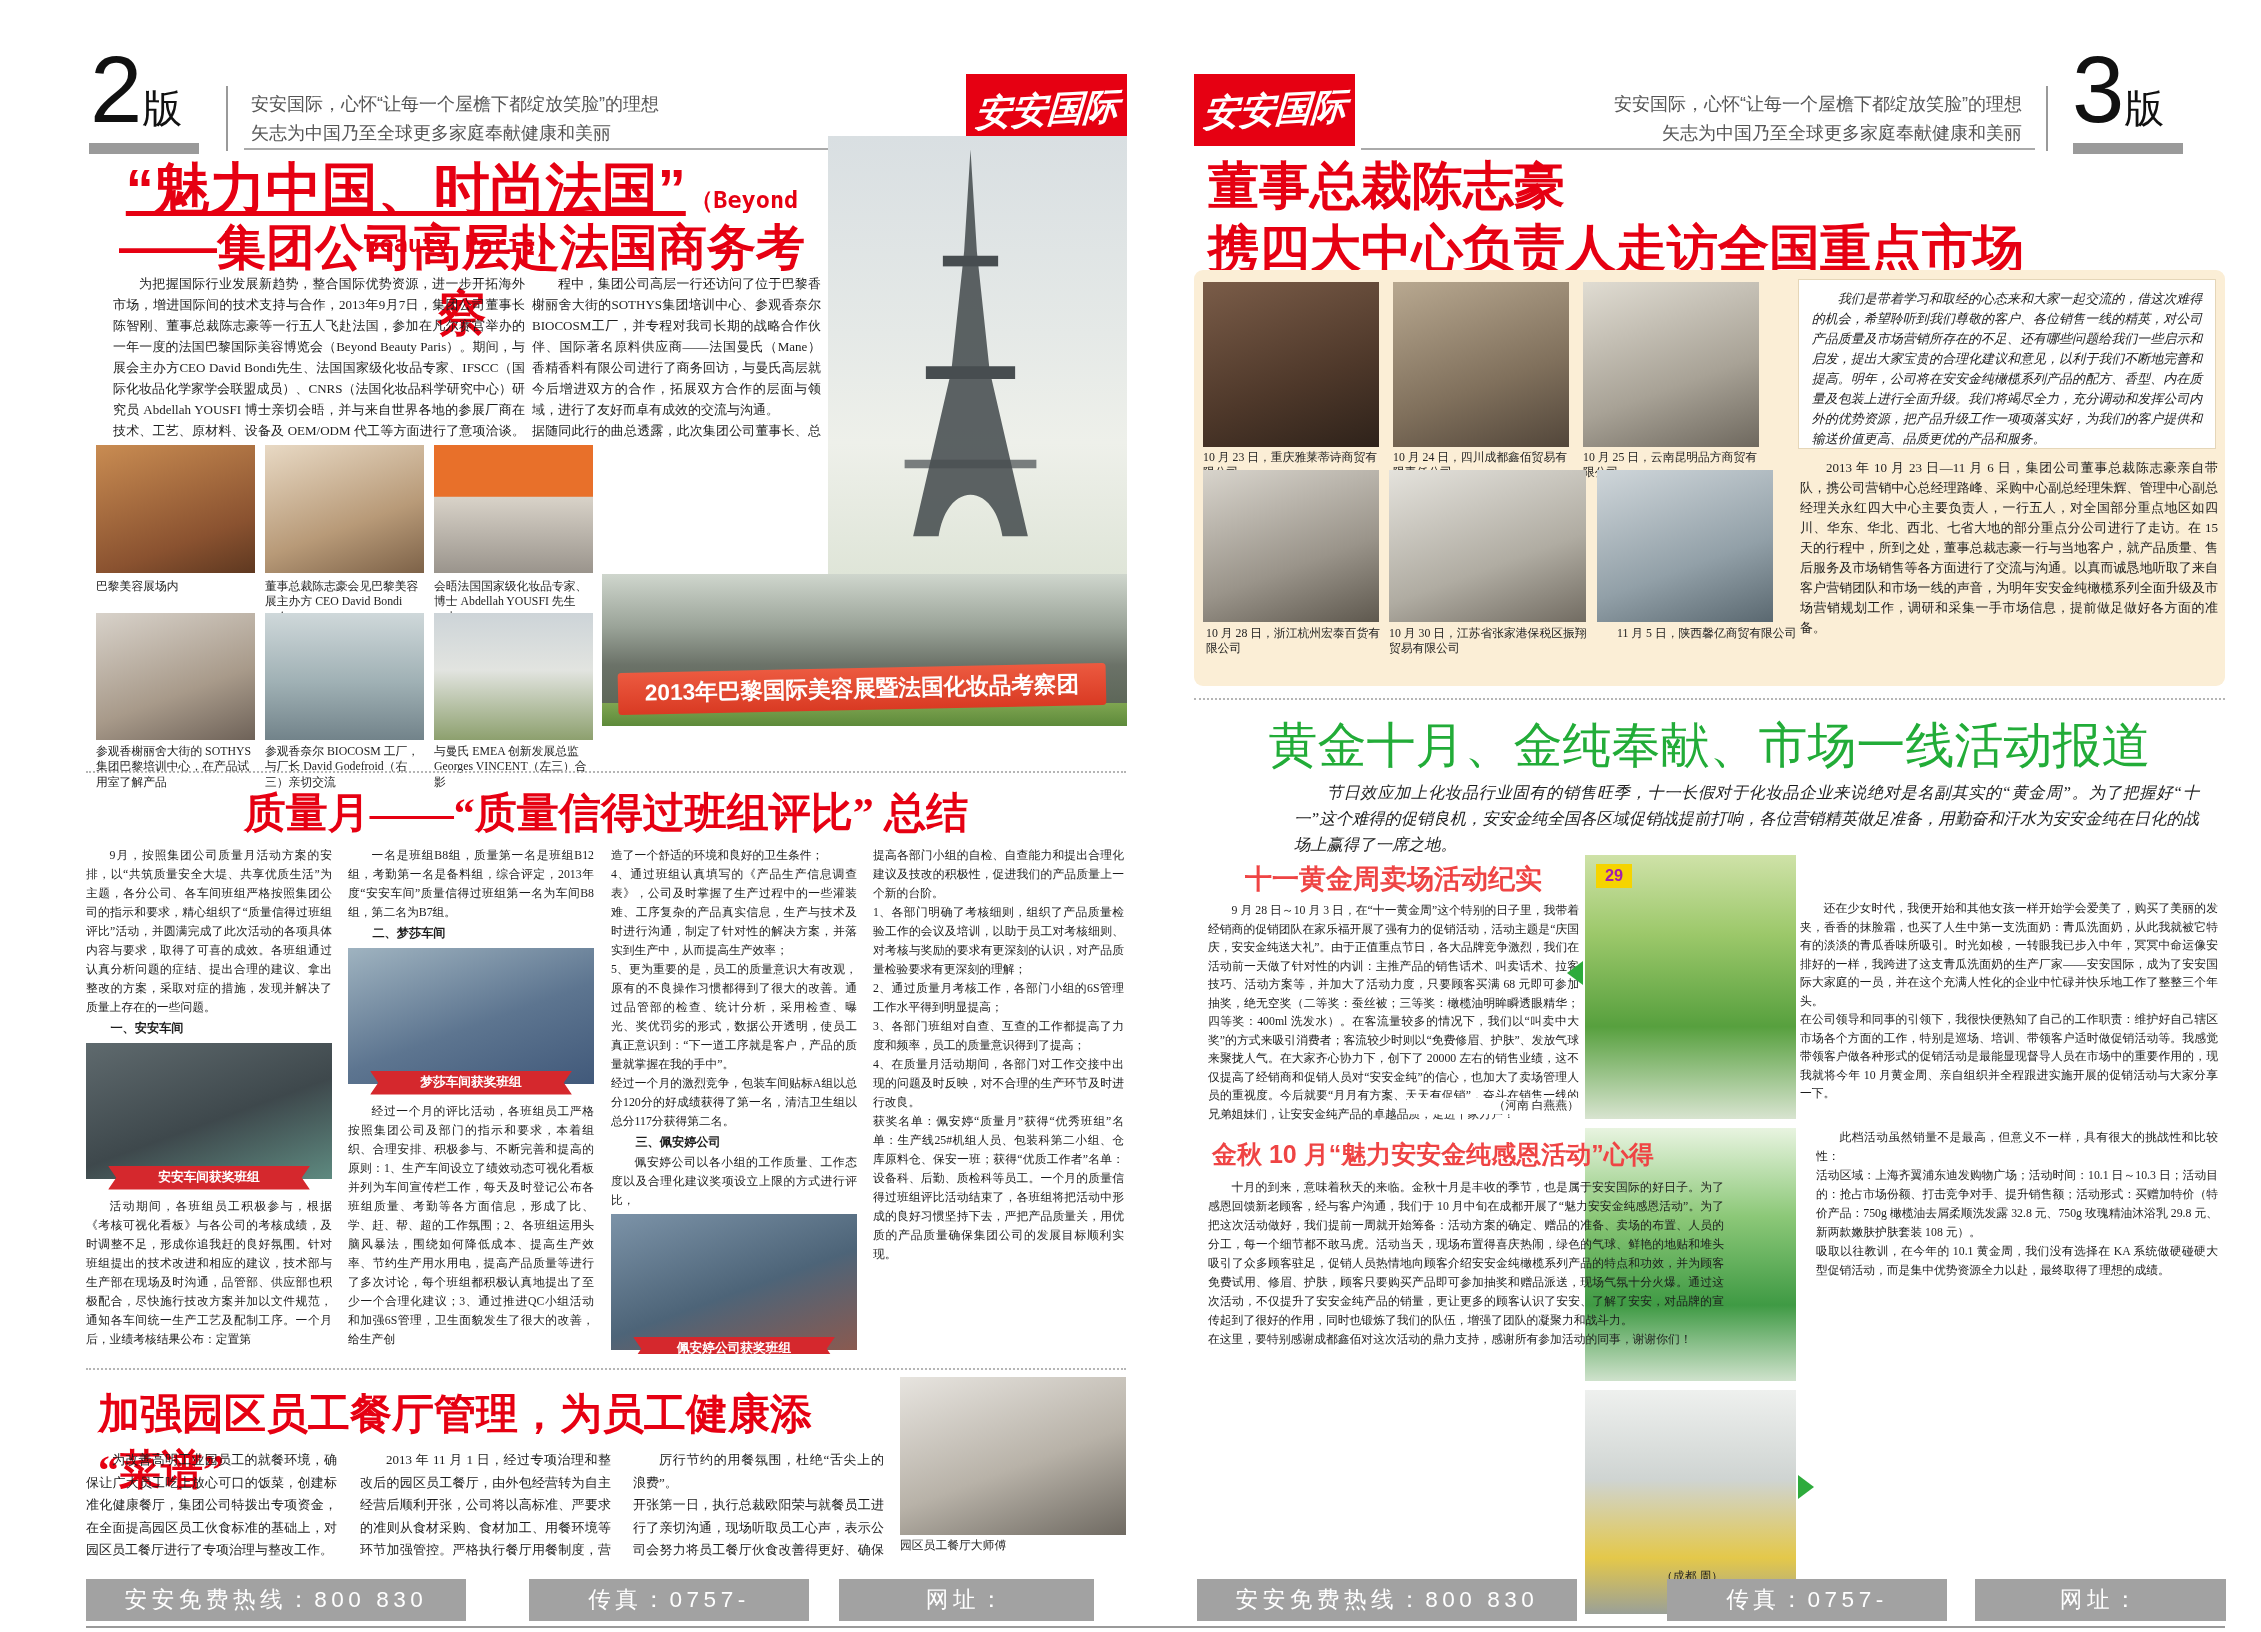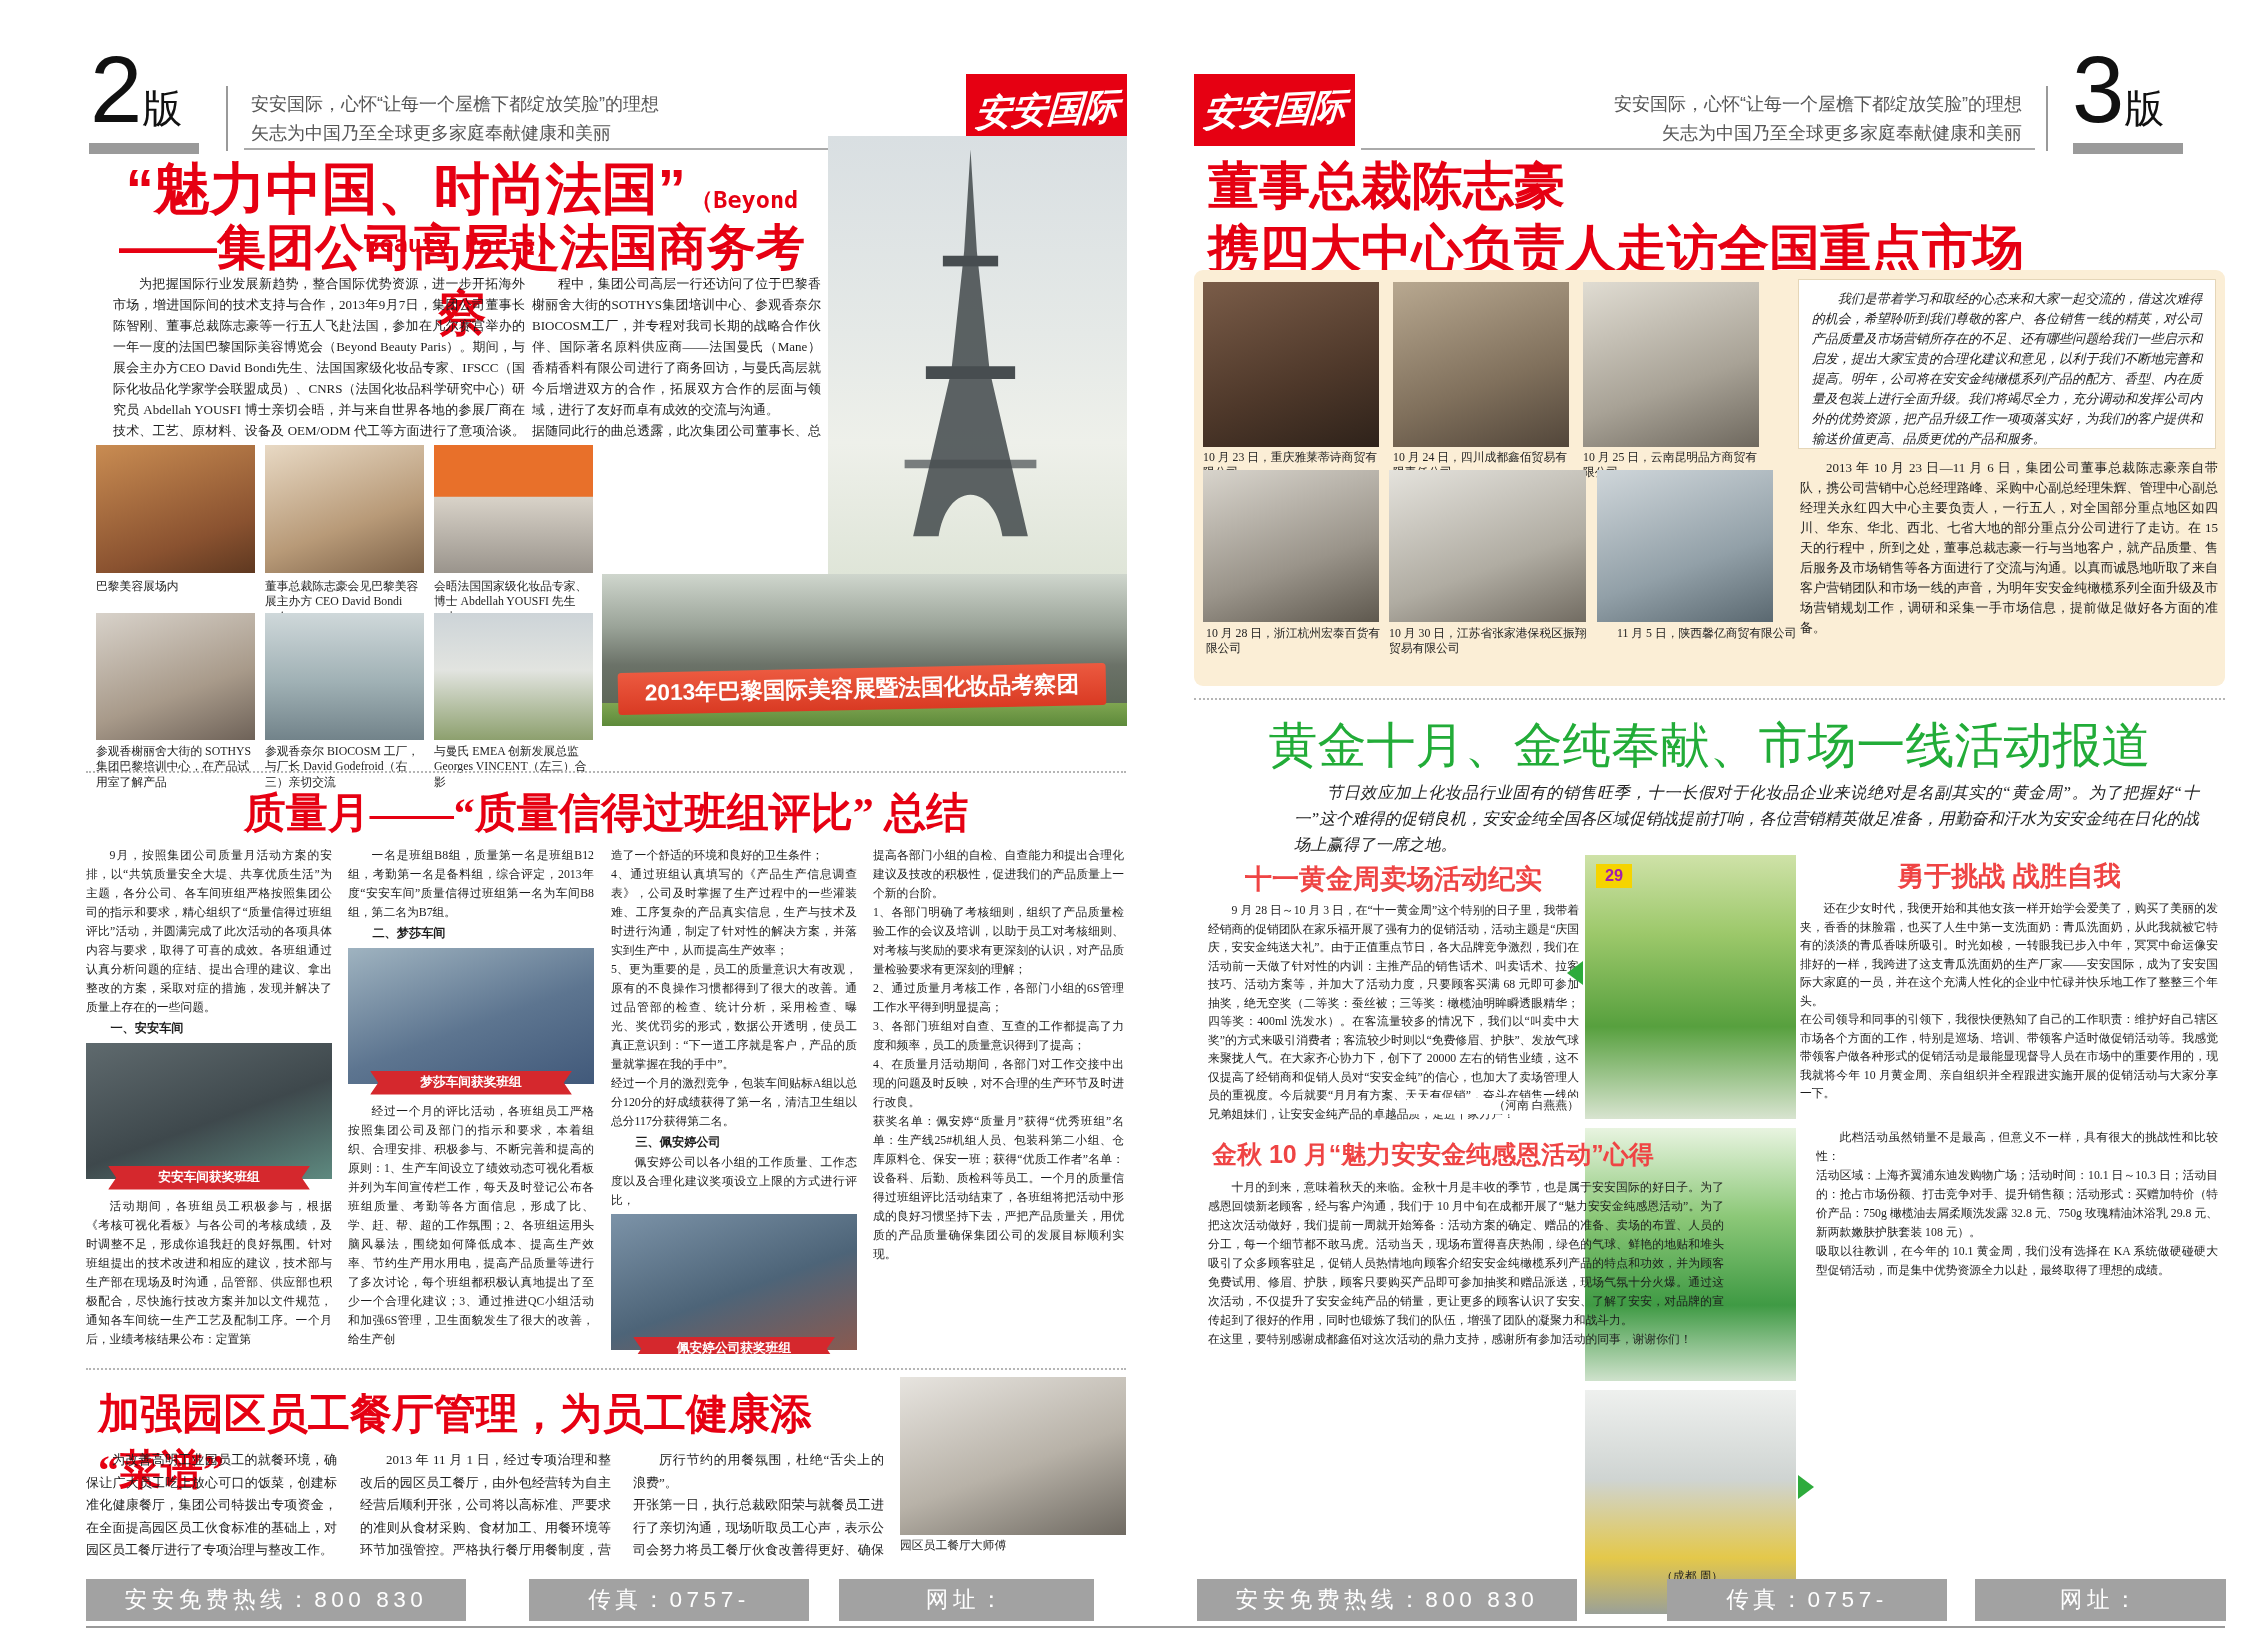--- a/index.html
+++ b/index.html
@@ -67,21 +67,21 @@
   <div class="abs grayline" style="left:1361px;top:148px;width:674px;"></div>
   <div class="abs sans" style="left:1515px;top:90px;width:507px;font-size:18px;line-height:29px;color:#555;text-align:right;">
     <div>安安国际，心怀“让每一个屋檐下都绽放笑脸”的理想</div>
     <div>矢志为中国乃至全球更多家庭奉献健康和美丽</div>
   </div>
   <div class="abs vline" style="left:2046px;top:86px;height:65px;"></div>
   <div class="abs pagenum" style="left:2072px;top:43px;font-size:94px;line-height:94px;"><span>3</span><span style="font-size:40px;">版</span></div>
   <div class="abs graybar" style="left:2073px;top:143px;width:110px;"></div>
 
   <div class="abs sans" style="left:100px;top:152px;width:724px;text-align:center;">
-    <span class="red" style="font-size:56px;font-weight:bold;">“魅力中国、时尚法国”</span>
+    <span class="red" style="font-size:56px;font-weight:bold;text-decoration:underline;">“魅力中国、时尚法国”</span>
     <span class="red mono" style="font-size:23.5px;font-weight:bold;">（Beyond Beauty Paris）</span>
   </div>
   <div class="abs sans red" style="left:100px;top:215px;width:724px;text-align:center;font-size:49px;font-weight:bold;">——集团公司高层赴法国商务考察</div>
 
   <div class="abs just ind clip" style="left:113px;top:273px;width:412px;height:168px;font-size:13px;line-height:21px;">为把握国际行业发展新趋势，整合国际优势资源，进一步开拓海外市场，增进国际间的技术支持与合作，2013年9月7日，集团公司董事长陈智刚、董事总裁陈志豪等一行五人飞赴法国，参加在凡尔赛宫举办的一年一度的法国巴黎国际美容博览会（Beyond Beauty Paris）。期间，与展会主办方CEO David Bondi先生、法国国家级化妆品专家、IFSCC（国际化妆品化学家学会联盟成员）、CNRS（法国化妆品科学研究中心）研究员 Abdellah YOUSFI 博士亲切会晤，并与来自世界各地的参展厂商在技术、工艺、原材料、设备及 OEM/ODM 代工等方面进行了意项洽谈。在为期十天的行</div>
   <div class="abs just ind clip prelines" style="left:532px;top:273px;width:289px;height:168px;font-size:13px;line-height:21px;">程中，集团公司高层一行还访问了位于巴黎香榭丽舍大街的SOTHYS集团培训中心、参观香奈尔BIOCOSM工厂，并专程对我司长期的战略合作伙伴、国际著名原料供应商——法国曼氏（Mane）香精香料有限公司进行了商务回访，与曼氏高层就今后增进双方的合作，拓展双方合作的层面与领域，进行了友好而卓有成效的交流与沟通。
 据随同此行的曲总透露，此次集团公司董事长、总裁两人亲赴法国，释放出一个明显的信息，下一步集团公司将在品牌、产品研发技术和品质上全面升级，估计今冬或明春会有重大的举措出台。</div>
 
   <div class="ph towersky" style="left:828px;top:136px;width:299px;height:438px;">
     <svg viewBox="0 0 110 200" style="position:absolute;left:16.3px;top:5.4px;width:253px;height:425px;">
@@ -198,21 +198,20 @@
   <div class="abs" style="left:1407px;top:1098px;width:172px;font-size:11.8px;text-align:right;background:#fff;">（河南 白燕燕）</div>
 
   <div class="abs tri-left" style="left:1567px;top:961px;"></div>
   <div class="ph" style="left:1585px;top:855px;width:211px;height:264px;background:linear-gradient(180deg,#cfe2a8 0%,#9cc86a 30%,#57a03e 65%,#d8e4d0 100%);">
     <div class="abs" style="left:11px;top:9px;width:36px;height:23.5px;background:#f5d400;color:#a21caf;font-weight:bold;font-size:16.3px;text-align:center;line-height:23.5px;font-family:'Liberation Sans',sans-serif;">29</div>
   </div>
   <div class="ph" style="left:1585px;top:1128px;width:211px;height:253px;background:linear-gradient(180deg,#e8f4e0 0%,#8cc878 35%,#3f9a44 70%,#cfe2cc 100%);"></div>
   <div class="ph" style="left:1585px;top:1390px;width:211px;height:224px;background:linear-gradient(180deg,#eef0ee 0%,#cfd4d2 40%,#e4c84a 75%,#9aa098 100%);"></div>
   <div class="abs tri-right" style="left:1798px;top:1475px;"></div>
 
-  <div class="abs subhead-green" style="left:1800px;top:858px;width:418px;text-align:center;font-size:27px;">勇于挑战 战胜自我</div>
   <div class="abs just ind clip prelines" style="left:1800px;top:899px;width:418px;height:223px;font-size:11.8px;line-height:18.5px;">还在少女时代，我便开始和其他女孩一样开始学会爱美了，购买了美丽的发夹，香香的抹脸霜，也买了人生中第一支洗面奶：青瓜洗面奶，从此我就被它特有的淡淡的青瓜香味所吸引。时光如梭，一转眼我已步入中年，冥冥中命运像安排好的一样，我跨进了这支青瓜洗面奶的生产厂家——安安国际，成为了安安国际大家庭的一员，并在这个充满人性化的企业中忙碌并快乐地工作了整整三个年头。
 在公司领导和同事的引领下，我很快便熟知了自己的工作职责：维护好自己辖区市场各个方面的工作，特别是巡场、培训、带领客户适时做促销活动等。我感觉带领客户做各种形式的促销活动是最能显现督导人员在市场中的重要作用的，现我就将今年 10 月黄金周、亲自组织并全程跟进实施开展的促销活动与大家分享一下。</div>
   <div class="abs just clip prelines" style="left:1816px;top:1128px;width:402px;height:452px;font-size:11.8px;line-height:19px;text-indent:2em;">此档活动虽然销量不是最高，但意义不一样，具有很大的挑战性和比较性：
 活动区域：上海齐翼浦东迪发购物广场；活动时间：10.1 日～10.3 日；活动目的：抢占市场份额、打击竞争对手、提升销售额；活动形式：买赠加特价（特价产品：750g 橄榄油去屑柔顺洗发露 32.8 元、750g 玫瑰精油沐浴乳 29.8 元、新两款嫩肤护肤套装 108 元）。
 吸取以往教训，在今年的 10.1 黄金周，我们没有选择在 KA 系统做硬碰硬大型促销活动，而是集中优势资源全力以赴，最终取得了理想的成绩。</div>
   <div class="abs" style="left:2046px;top:1585px;width:172px;font-size:11.8px;text-align:right;">（上海 丁兴梅）</div>
 
   <div class="abs subhead-green" style="left:1212px;top:1138px;width:516px;font-size:25px;white-space:nowrap;">金秋 10 月“魅力安安金纯感恩活动”心得</div>
   <div class="abs just ind clip prelines" style="left:1208px;top:1178px;width:516px;height:387px;font-size:11.8px;line-height:19px;">十月的到来，意味着秋天的来临。金秋十月是丰收的季节，也是属于安安国际的好日子。为了感恩回馈新老顾客，经与客户沟通，我们于 10 月中旬在成都开展了“魅力安安金纯感恩活动”。为了把这次活动做好，我们提前一周就开始筹备：活动方案的确定、赠品的准备、卖场的布置、人员的分工，每一个细节都不敢马虎。活动当天，现场布置得喜庆热闹，绿色的气球、鲜艳的地贴和堆头吸引了众多顾客驻足，促销人员热情地向顾客介绍安安金纯橄榄系列产品的特点和功效，并为顾客免费试用、修眉、护肤，顾客只要购买产品即可参加抽奖和赠品派送，现场气氛十分火爆。通过这次活动，不仅提升了安安金纯产品的销量，更让更多的顾客认识了安安、了解了安安，对品牌的宣传起到了很好的作用，同时也锻炼了我们的队伍，增强了团队的凝聚力和战斗力。
 在这里，要特别感谢成都鑫佰对这次活动的鼎力支持，感谢所有参加活动的同事，谢谢你们！</div>

